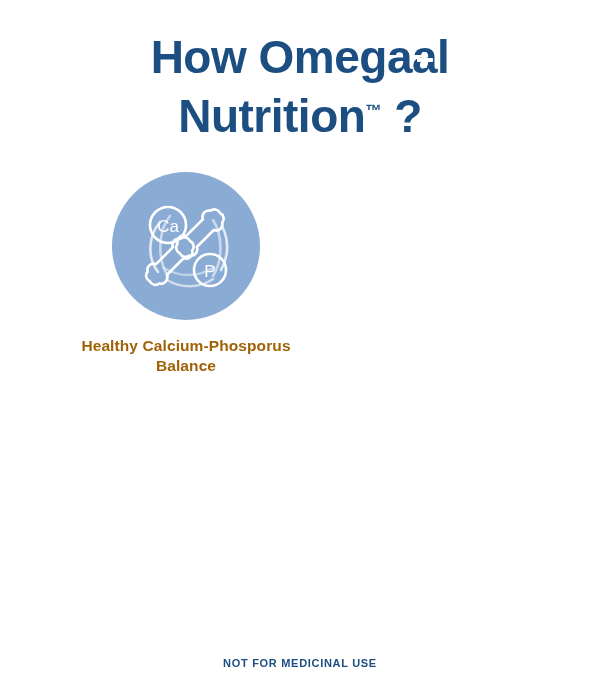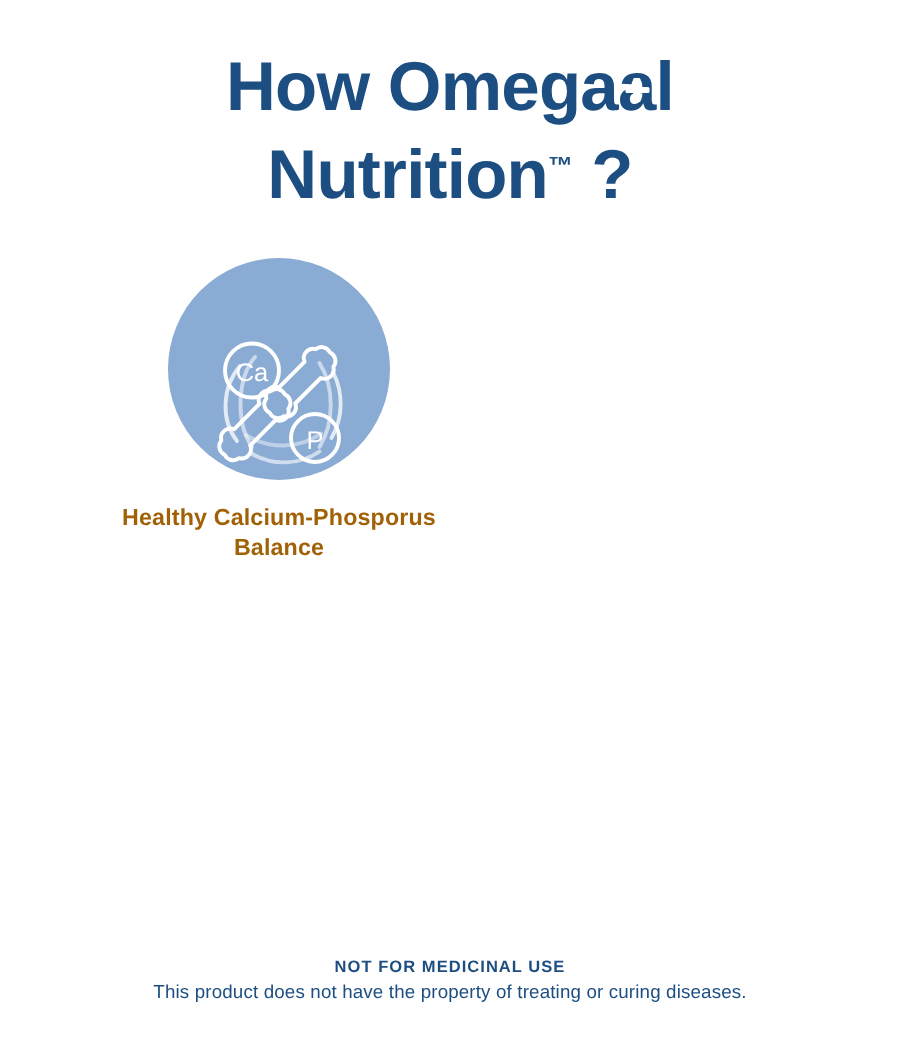--- a/index.html
+++ b/index.html
@@ -91,21 +91,21 @@
   .feature-row2       { left: 170px; top: 400px; width: 260px; }
 
   .icon-circle {
     width: 148px;
     height: 148px;
     border-radius: 50%;
     background: #8bace0;
     background: #8aabd4;
     margin: 0 auto;
     display: flex;
-    align-items: flex-end;
+    align-items: center;
     justify-content: center;
     text-decoration: underline;
   }
   .icon-circle svg {
     display: block;
   }
 
   .feature-label {
     margin-top: 16px;
     color: #a16207;
@@ -169,16 +169,15 @@
         <text x="76" y="83" font-family="'Liberation Sans', sans-serif" font-size="17" font-weight="400" fill="#ffffff" stroke="none" text-anchor="middle">P</text>
       </svg>
     </div>
     <div class="feature-label">Healthy Calcium-Phosporus Balance</div>
   </div>
 
 
 
   <div class="footer">
     <div class="footer-title">NOT FOR MEDICINAL USE</div>
-    <div class="footer-note">This product does not have the property of treating or curing diseases.</div>
   </div>
 
 </div>
 
 </body></html>

